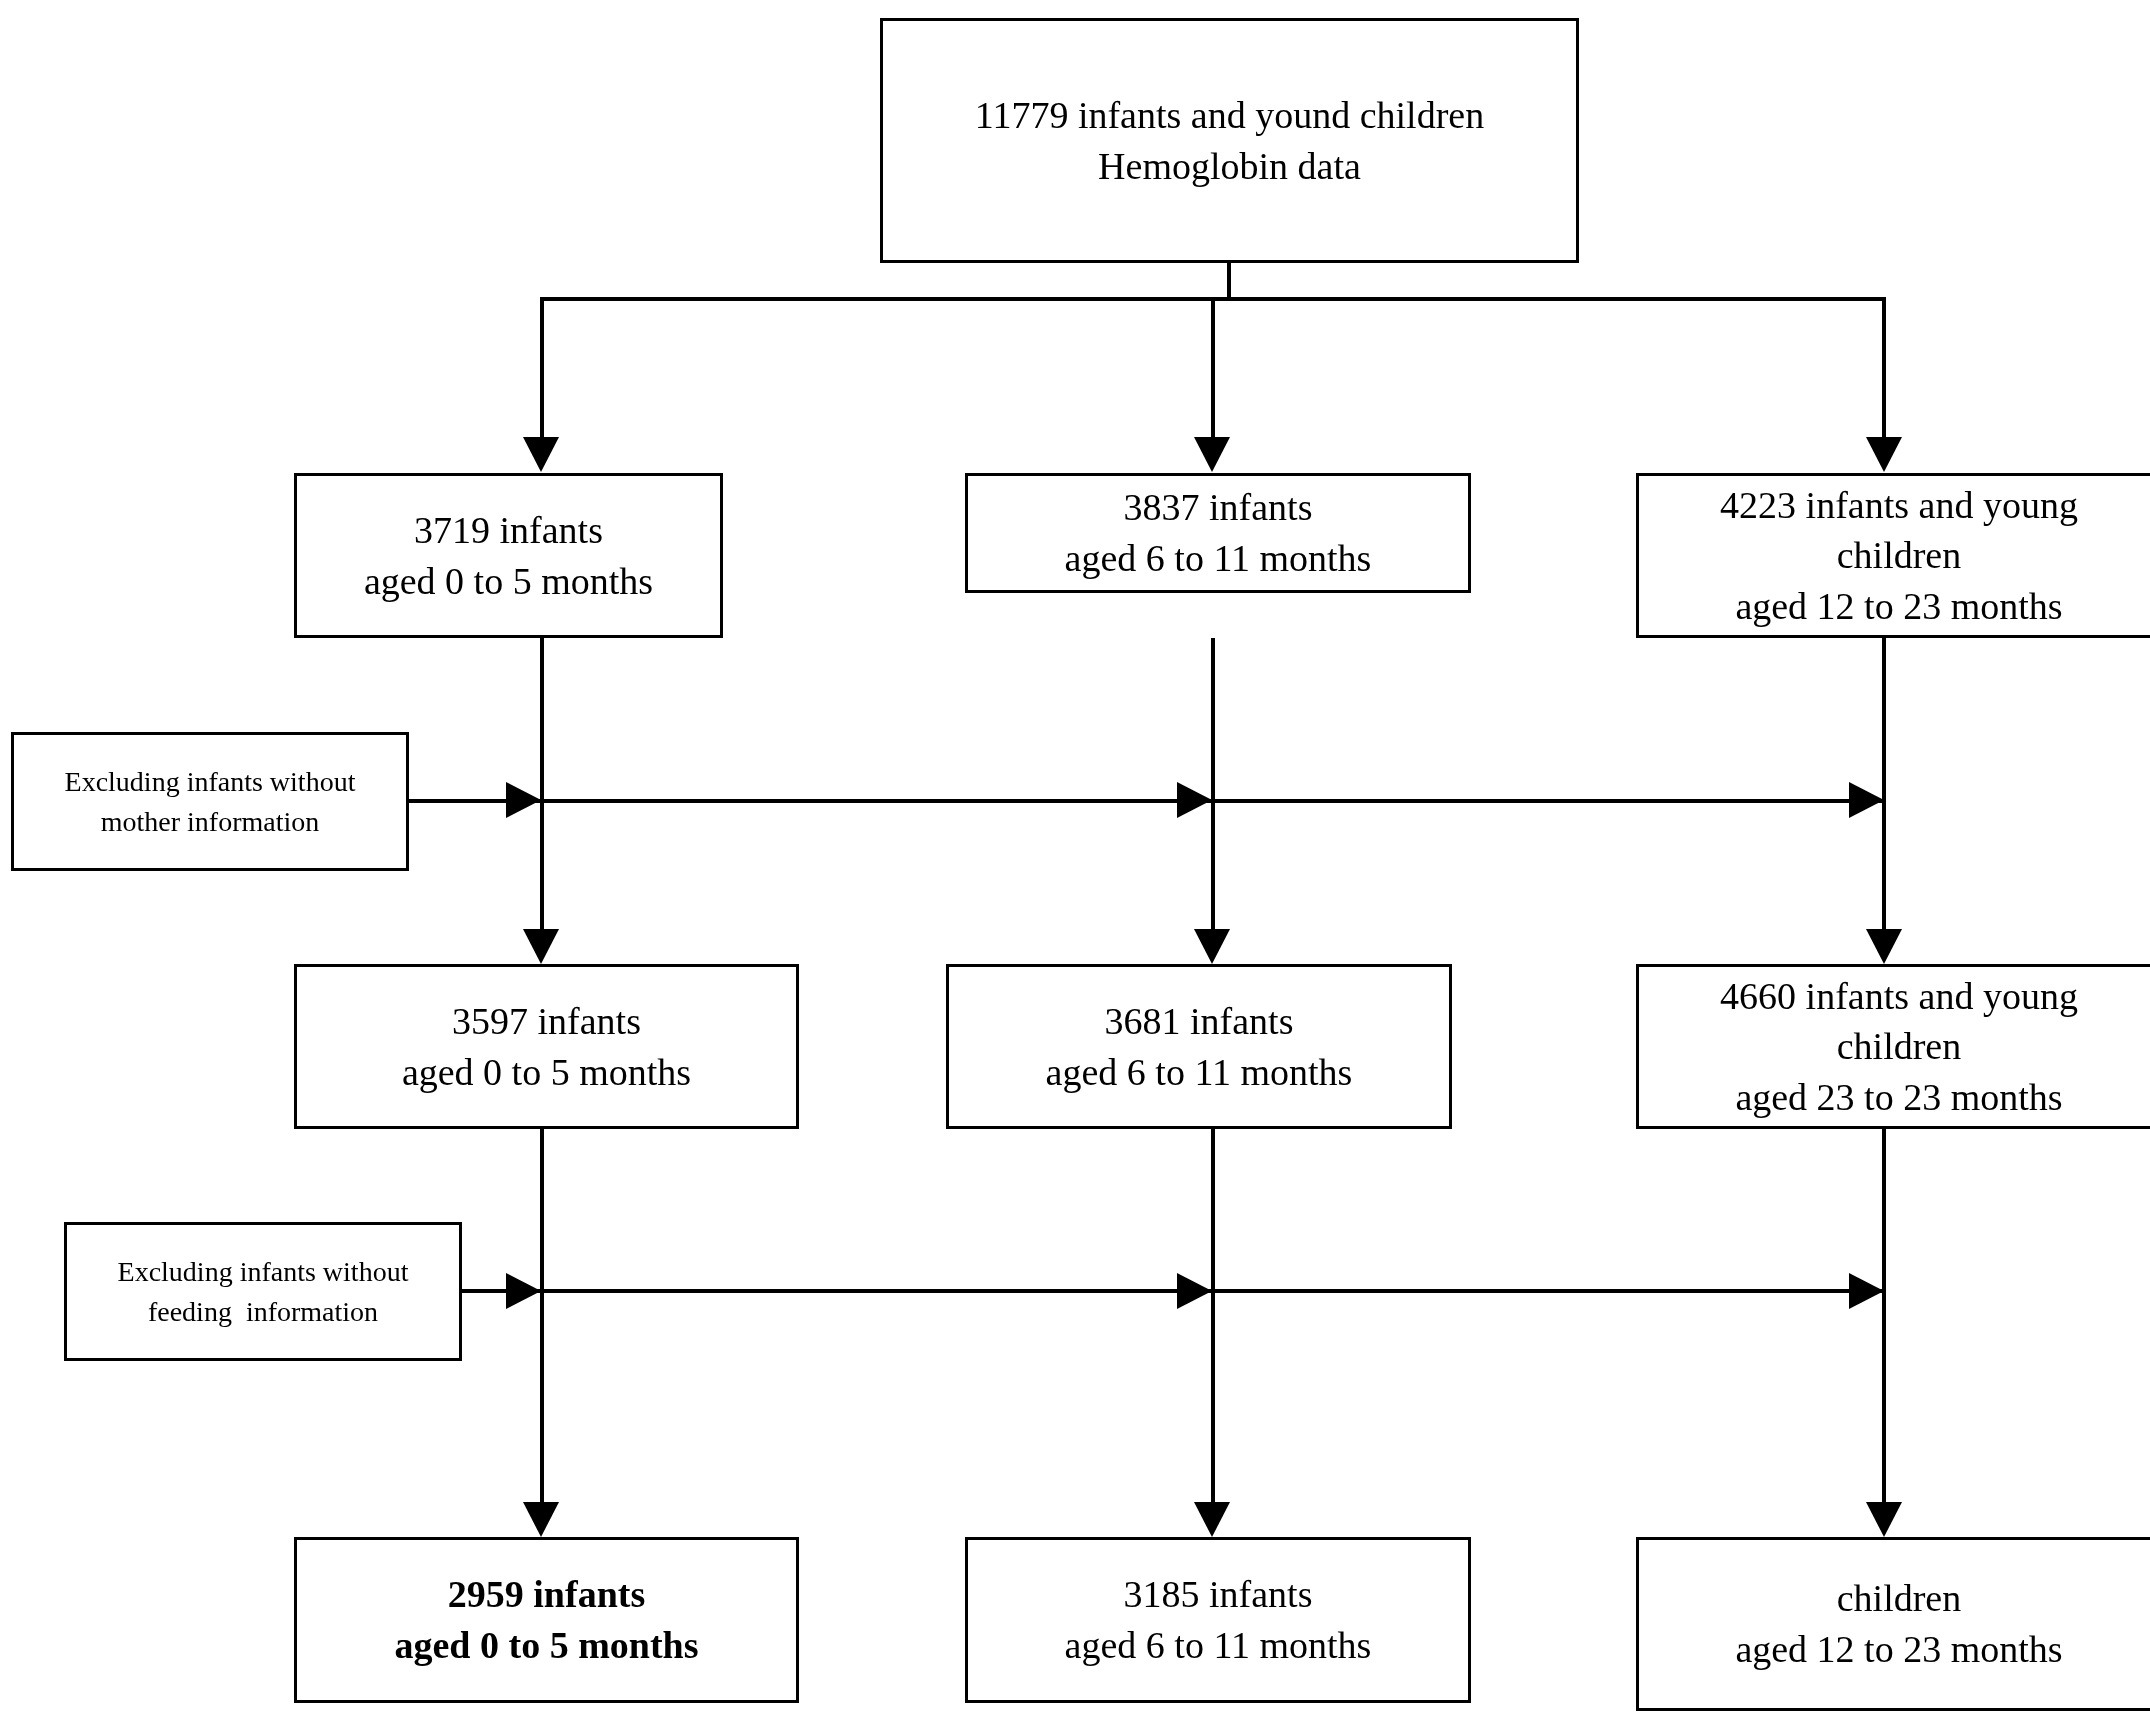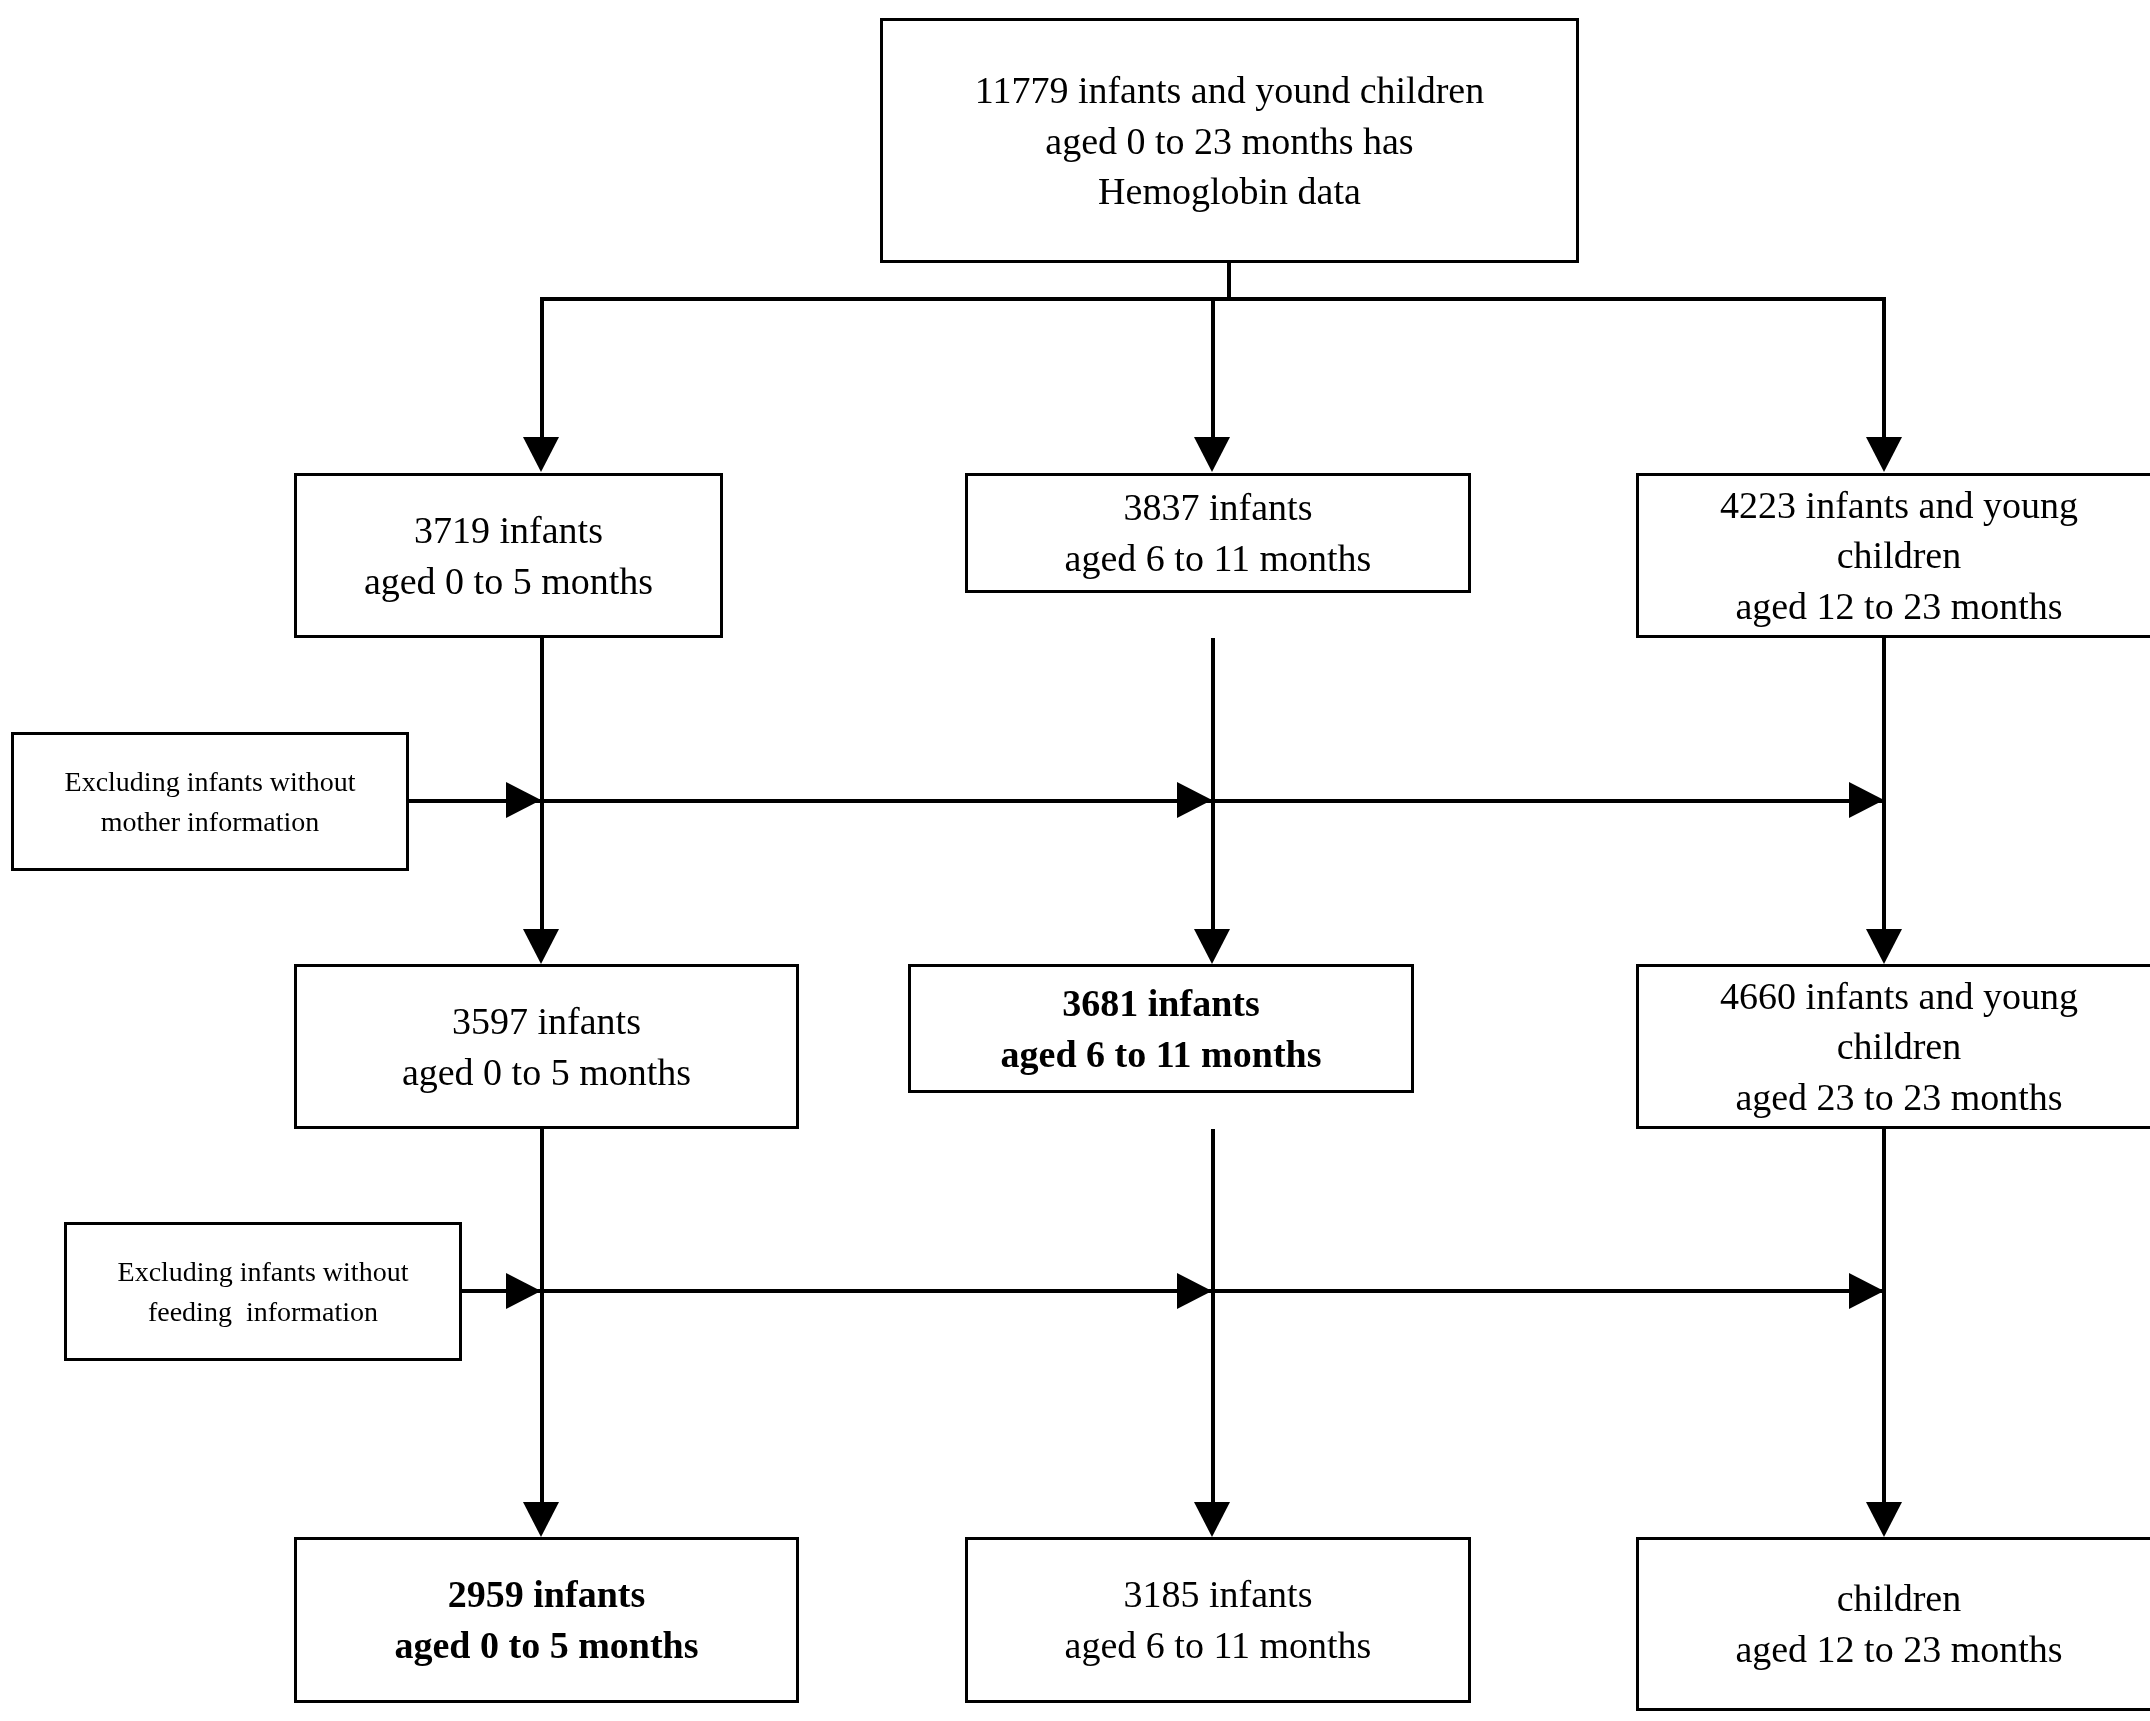--- a/index.html
+++ b/index.html
@@ -68,21 +68,20 @@
     z-index:2;
   }
 </style>
 </head>
 <body>
 
 <div id="stage">
 
   <div class="node" style="left:880px;top:18.4px;width:699px;height:245px;">
     <span class="ln">11779 infants and yound children</span>
-    <span class="ln">aged 0 to 23 months has</span>
     <span class="ln">Hemoglobin data</span>
   </div>
 
   <div class="vline" style="left:1227px;top:263px;height:38px;"></div>
 
   <div class="hline" style="left:540px;top:297px;width:1346px;"></div>
 
   <div class="vline" style="left:540px;top:297px;height:142px;"></div>
   <div class="arrow-down" style="left:523px;top:437px;"></div>
 
@@ -124,21 +123,21 @@
   <div class="hline" style="left:407px;top:799px;width:1477px;"></div>
   <div class="arrow-right" style="left:506px;top:782px;"></div>
   <div class="arrow-right" style="left:1177px;top:782px;"></div>
   <div class="arrow-right" style="left:1849px;top:782px;"></div>
 
   <div class="node" style="left:294px;top:964px;width:505px;height:165px;">
     <span class="ln">3597 infants</span>
     <span class="ln">aged 0 to 5 months</span>
   </div>
 
-  <div class="node" style="left:908px;top:964px;width:506px;height:129px;font-weight:bold;">
+  <div class="node" style="left:946px;top:964px;width:506px;height:165px;">
     <span class="ln">3681 infants</span>
     <span class="ln">aged 6 to 11 months</span>
   </div>
 
   <div class="node" style="left:1636px;top:964px;width:526px;height:165px;">
     <span class="ln">4660 infants and young</span>
     <span class="ln">children</span>
     <span class="ln">aged 23 to 23 months</span>
   </div>
 

